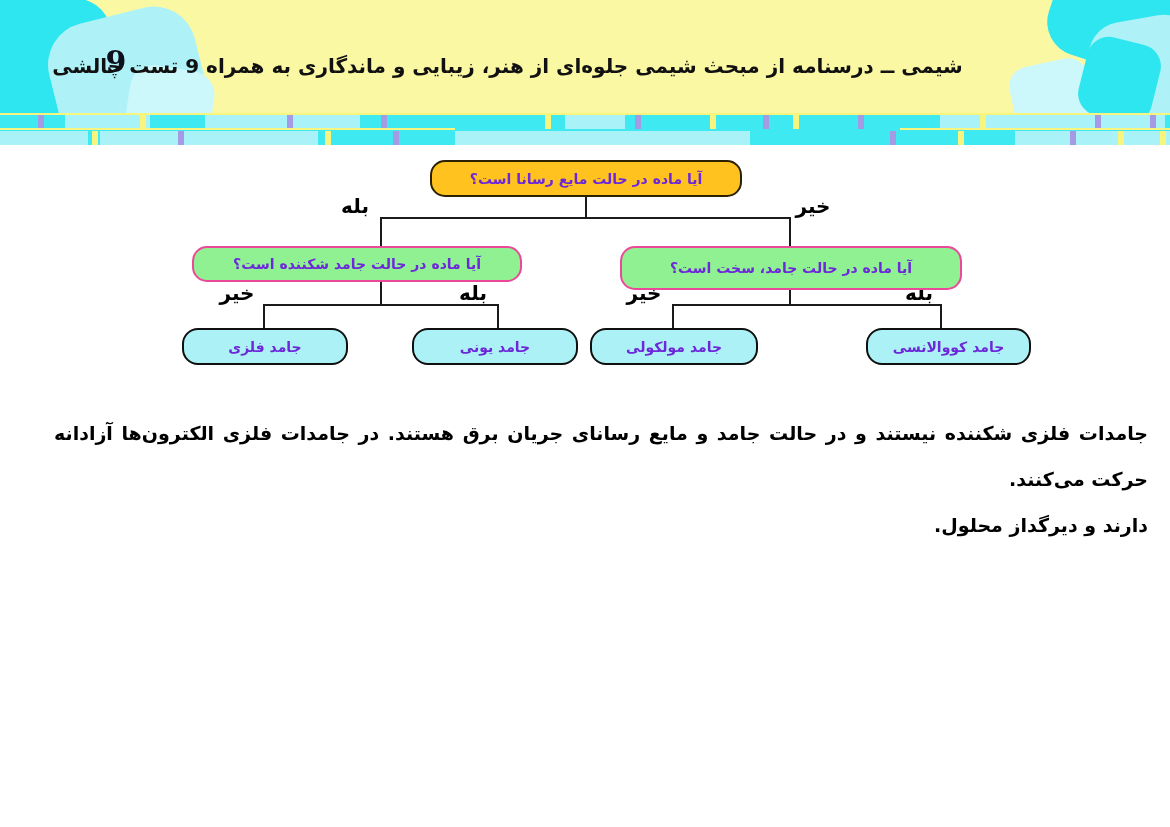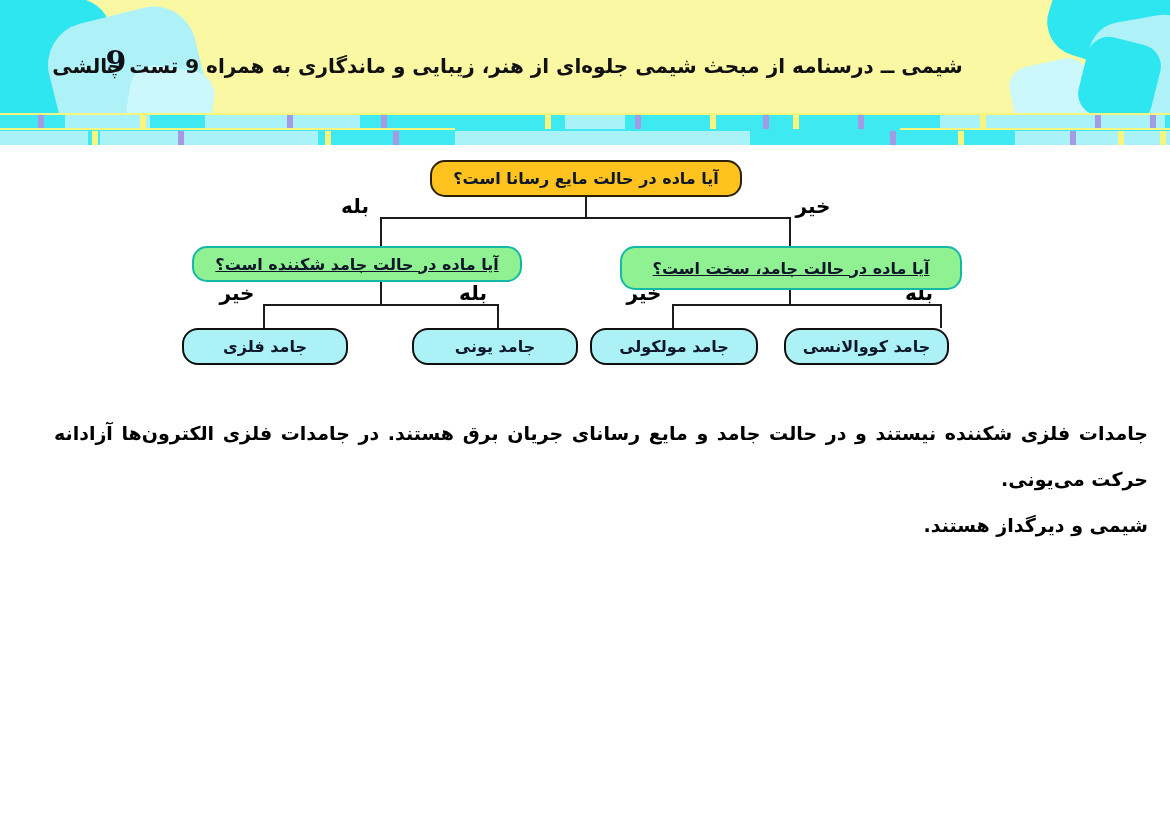--- a/index.html
+++ b/index.html
@@ -9,30 +9,30 @@
   #header{position:absolute;left:0;top:0;width:1170px;height:113px;background:#FBF8A4;overflow:hidden;}
   .blob{position:absolute;}
   #page-number{position:absolute;left:96px;top:44px;width:40px;text-align:center;
                font-family:"DejaVu Serif",serif;font-size:30px;font-weight:bold;color:#10101c;}
   #header-title{position:absolute;left:0;top:54px;width:1015px;text-align:center;direction:rtl;
                 font-size:20px;font-weight:bold;color:#111;}
   
   #strip{position:absolute;left:0;top:113px;width:1170px;height:32px;background:#3FE9F2;overflow:hidden;}
   
   .node{position:absolute;box-sizing:border-box;display:flex;align-items:center;justify-content:center;
-        direction:rtl;font-weight:bold;font-size:16px;color:#0f172a;border-radius:15px;text-align:center;}
+        direction:rtl;font-weight:bold;font-size:14px;color:#6d28d9;border-radius:15px;text-align:center;}
   #node-root{left:430px;top:160px;width:312px;height:37px;background:#FFC21E;border:2.5px solid #2b2000;}
-  .node-question{background:#90F193;border:2px solid #14b8a6;text-decoration:underline;}
+  .node-question{background:#90F193;border:2px solid #ec4899;}
   #node-q-left{left:192px;top:246px;width:330px;height:36px;}
   #node-q-right{left:620px;top:246px;width:342px;height:44px;}
   .node-leaf{background:#ACF1F5;border:2px solid #101010;border-radius:16px;}
   #leaf-metallic{left:182px;top:328px;width:166px;height:37px;}
   #leaf-ionic{left:412px;top:328px;width:166px;height:37px;}
   #leaf-molecular{left:590px;top:328px;width:168px;height:37px;}
-  #leaf-covalent{left:784px;top:328px;width:165px;height:37px;}
+  #leaf-covalent{left:866px;top:328px;width:165px;height:37px;}
   .edge-label{position:absolute;width:46px;text-align:center;direction:rtl;
               font-size:20px;font-weight:bold;color:#000;}
   .conn{position:absolute;background:#1b1b1b;}
   
   #body-text{position:absolute;left:38px;top:410px;width:1094px;direction:rtl;
              font-size:19px;font-weight:bold;color:#000;line-height:46px;margin-left:16px;}
   .tline{display:block;}
   .tline.stretch{text-align:justify;text-align-last:justify;}
   .tline.plain{text-align:right;}
 </style>
@@ -121,20 +121,20 @@
     <div class="node node-question" id="node-q-right">آیا ماده در حالت جامد، سخت است؟</div>
     <div class="node node-leaf" id="leaf-metallic">جامد فلزی</div>
     <div class="node node-leaf" id="leaf-ionic">جامد یونی</div>
     <div class="node node-leaf" id="leaf-molecular">جامد مولکولی</div>
     <div class="node node-leaf" id="leaf-covalent">جامد کووالانسی</div>
   </div>
 
   <div id="body-text">
     <p style="margin:0;">
       <span class="tline stretch">جامدات فلزی شکننده نیستند و در حالت جامد و مایع رسانای جریان برق هستند. در جامدات فلزی الکترون‌ها آزادانه</span>
-      <span class="tline plain">حرکت می‌یونی.</span>
+      <span class="tline plain">حرکت می‌کنند.</span>
     </p>
     <p style="margin:0;">
-      <span class="tline plain">شیمی و دیرگداز هستند.</span>
+      <span class="tline plain">دارند و دیرگداز محلول.</span>
     </p>
   </div>
 
 </div>
 
 </body></html>

